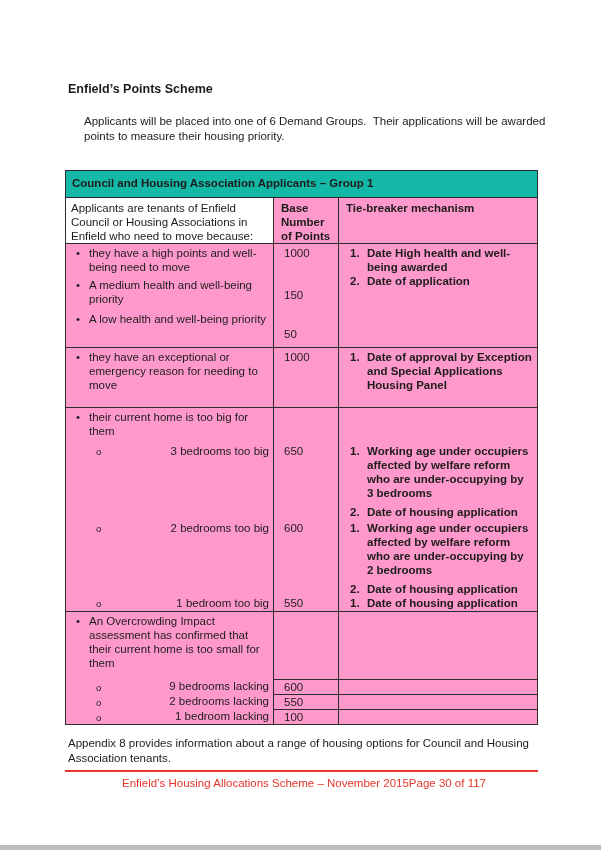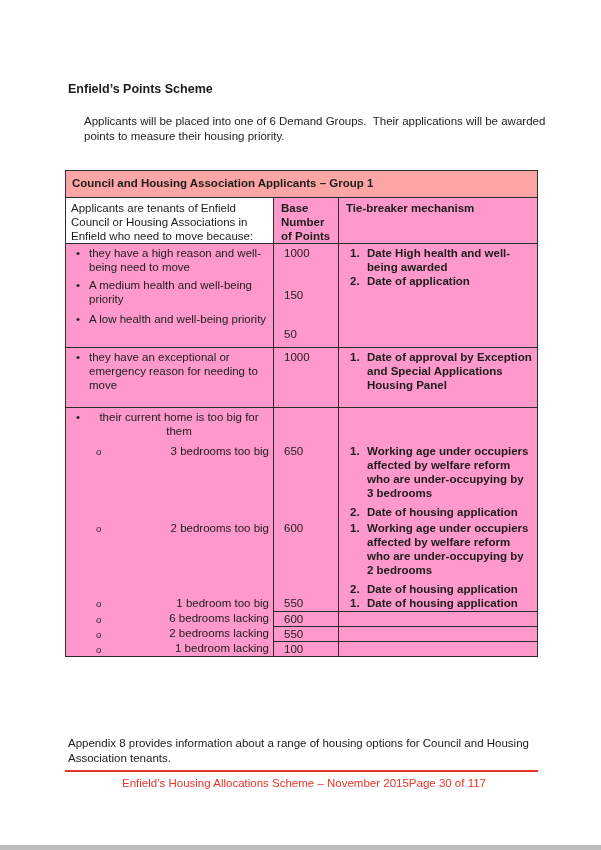--- a/index.html
+++ b/index.html
@@ -28,25 +28,25 @@
     font-size: 11.5px; line-height: 14px;
   }
   col.c1 { width: 207px; }
   col.c2 { width: 65px; }
   col.c3 { width: 199px; }
   td { vertical-align: top; padding: 2px 4px 0 5px; }
   .pink { background: #ff99cc; }
   .bl { border-left: 1.4px solid #2b2b2b; padding-left: 7px; }
   .bt { border-top: 1.4px solid #2b2b2b; }
   .bold { font-weight: bold; }
-  .title-cell { font-weight: bold; height: 26px; padding: 5px 4px 0 6px; background: #fca5a5; margin-left: 25px; }
+  .title-cell { font-weight: bold; height: 26px; padding: 5px 4px 0 6px; background: #14b8a6; margin-left: 25px; }
   .r-head td { height: 46px; padding-top: 3px; }
   .r1 td { height: 104px; }
   .r2 td { height: 60px; }
-  .r3a td { height: 35px; text-align: center; }
+  .r3a td { height: 35px; }
   .r3b td { height: 76px; }
   .r3c td { height: 72px; }
   .r3d td { height: 15px; padding-top: 0; }
   .r4a td { height: 68px; }
   .r4s td { height: 15px; padding-top: 1px; line-height: 13px; }
   .bullet { position: relative; padding-left: 18px; margin-bottom: 4px; }
   .bullet::before { content: "\2022"; position: absolute; left: 5px; }
   .sub { position: relative; padding-left: 40px; text-align: right; }
   .sub::before { content: "o"; position: absolute; left: 25px; top: 1px; font-size: 9.5px; }
   .pt { padding-left: 3px; }
@@ -98,21 +98,21 @@
     </tr>
 
     <tr class="r-head">
       <td class="bt">Applicants are tenants of Enfield Council or Housing Associations in Enfield who need to move because:</td>
       <td class="bt bl pink bold">Base Number of Points</td>
       <td class="bt bl pink bold">Tie-breaker mechanism</td>
     </tr>
 
     <tr class="r1">
       <td class="bt pink">
-        <div class="bullet">they have a high reason and well-being need to move</div>
+        <div class="bullet">they have a high points and well-being need to move</div>
         <div class="bullet">A medium health and well-being priority</div>
         <div class="bullet m6">A low health and well-being priority</div>
       </td>
       <td class="bt bl pink">
         <div class="pt">1000</div>
         <div class="pt mt28">150</div>
         <div class="pt mt9">50</div>
       </td>
       <td class="bt bl pink">
         <ol class="tb-list">
@@ -181,24 +181,31 @@
       <td class="bl pink">
         <div class="pt">550</div>
       </td>
       <td class="bl pink">
         <ol class="tb-list">
           <li>Date of housing application</li>
         </ol>
       </td>
     </tr>
 
+    <tr class="r4a">
+      <td class="bt pink">
+        <div class="bullet">An Overcrowding Impact assessment has confirmed that their current home is too small for them</div>
+      </td>
+      <td class="bt bl pink"></td>
+      <td class="bt bl pink"></td>
+    </tr>
 
     <tr class="r4s">
       <td class="pink">
-        <div class="sub">6 bedrooms lacking</div>
+        <div class="sub">9 bedrooms lacking</div>
       </td>
       <td class="bt bl pink">
         <div class="pt">600</div>
       </td>
       <td class="bt bl pink"></td>
     </tr>
 
     <tr class="r4s">
       <td class="pink">
         <div class="sub">2 bedrooms lacking</div>

